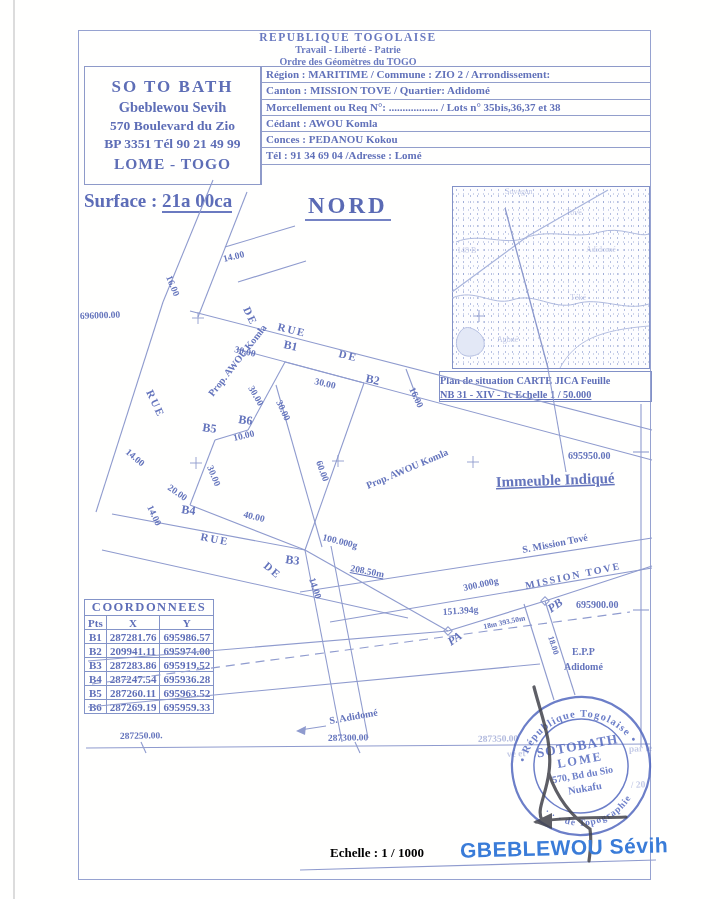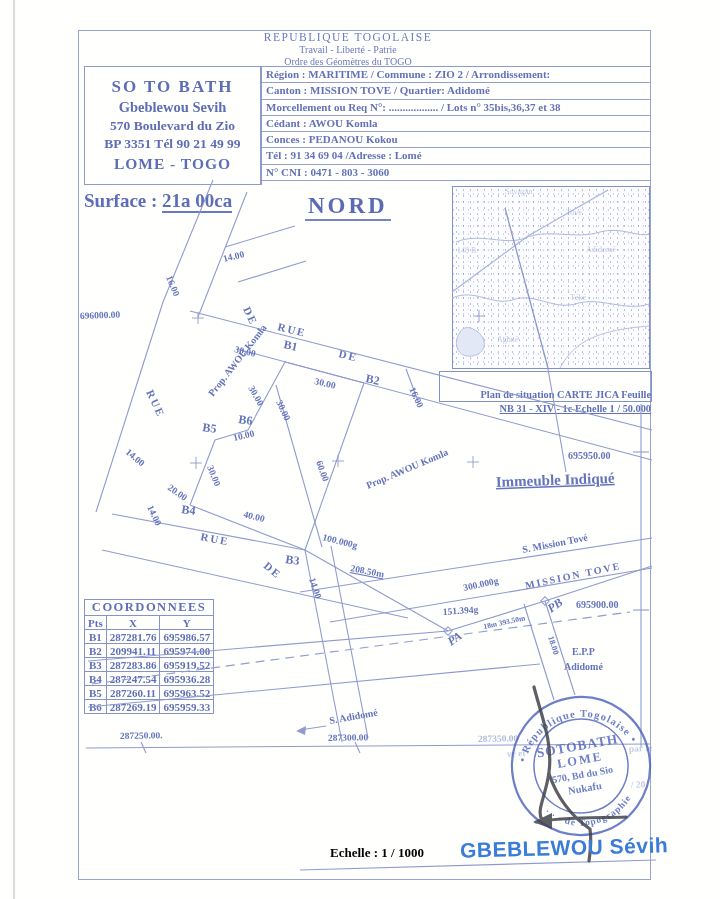--- a/index.html
+++ b/index.html
@@ -1,20 +1,20 @@
 <!DOCTYPE html>
 <html style="--ink: #6474bc; --line: #8f9bce;"><head>
 <meta charset="utf-8">
 <style>
   html,body{margin:0;padding:0;background:#fff;}
   .page{position:relative;width:720px;height:899px;background:#fffffe;overflow:hidden;
         font-family:"Liberation Serif",serif;}
   .scan-edge{position:absolute;left:13px;top:0;width:1.5px;height:899px;background:#dcdcdc;}
   .frame{position:absolute;left:78px;top:30px;width:573px;height:850px;border:1.8px solid #96a2d0;box-sizing:border-box;}
-  .hdr{position:absolute;left:233px;top:31px;width:230px;text-align:center;color:#6a7ac0;font-weight:normal;}
+  .hdr{position:absolute;left:233px;top:31px;width:230px;text-align:center;color:#6a7ac0;font-weight:bold;}
   .hdr .h1{font-size:11.5px;letter-spacing:1.5px;}
   .hdr .h2{font-size:10px;margin-top:1px;}
   .hdr .h3{font-size:10px;margin-top:1px;}
   .lhbox{position:absolute;left:84px;top:66px;width:177px;height:119px;border:1.8px solid #8e9ac9;
          box-sizing:border-box;text-align:center;color:#5e6eb6;font-weight:bold;padding-top:10px;}
   .lh1{font-size:17px;letter-spacing:2px;}
   .lh2{font-size:14.5px;margin-top:2px;}
   .lh3{font-size:13.5px;margin-top:2px;}
   .lh4{font-size:13.5px;margin-top:2px;}
   .lh5{font-size:15.5px;letter-spacing:1px;margin-top:3px;}
@@ -25,22 +25,22 @@
   .surface{position:absolute;left:84px;top:190px;font-size:19px;font-weight:bold;color:#5d6db8;}
   .surface .val{border-bottom:2px solid #6b7ac0;}
   .nord{position:absolute;left:305px;top:193px;font-size:23px;font-weight:bold;letter-spacing:3px;
         color:#5a6ab4;border-bottom:2.5px solid #7583c4;padding:0 3px;}
   .map{position:absolute;left:452px;top:186px;width:198px;height:183px;border:1.5px solid #8291c7;
        box-sizing:border-box;
        background-image:radial-gradient(circle, rgba(110,130,195,.5) .8px, transparent 1.1px),
                         radial-gradient(circle, rgba(110,130,195,.32) .7px, transparent 1px);
        background-size:7px 6px,5px 8px;background-position:0 0,3px 3px;background-color:#fdfdff;}
   .mapcap{position:absolute;left:439px;top:371px;width:213px;height:31px;border:1.5px solid #8291c7;
-          box-sizing:border-box;text-align:right;color:#5f6fb8;font-weight:bold;font-size:10.3px;
-          line-height:1.32;padding-top:16px;}
+          box-sizing:border-box;text-align:left;color:#5f6fb8;font-weight:bold;font-size:10.3px;
+          line-height:1.32;padding-top:2px;}
   .mapcap .c2{text-decoration:underline;}
   .ctable{position:absolute;left:84px;top:599px;border-collapse:collapse;color:#5f6fb8;font-weight:bold;
           font-size:11px;z-index:3;}
   .ctable td,.ctable th{border:1.3px solid #8494c8;padding:0 3px;height:13px;text-align:center;}
   .ctable .ttl{font-size:12.5px;letter-spacing:1.5px;}
   .echelle{position:absolute;left:330px;top:845px;font-size:13px;font-weight:bold;color:#000000;z-index:3;}
   .surveyor{position:absolute;left:460px;top:836px;font-size:21px;font-weight:bold;
             font-family:"Liberation Sans",sans-serif;color:#3a7cd8;transform:rotate(-1.5deg);
             letter-spacing:.5px;z-index:6;}
   #plan-svg{position:absolute;left:0;top:0;z-index:5;pointer-events:none;}
@@ -74,21 +74,20 @@
     <div class="lh5">LOME - TOGO</div>
   </div>
 
   <div class="infobox" id="infobox">
       <div class="irow">Région : MARITIME / Commune : ZIO 2  / Arrondissement:</div>
       <div class="irow">Canton : MISSION TOVE  /  Quartier: Adidomé</div>
       <div class="irow">Morcellement ou Req N°: .................. / Lots  n° 35bis,36,37 et 38</div>
       <div class="irow">Cédant : AWOU  Komla</div>
       <div class="irow">Conces : PEDANOU  Kokou</div>
       <div class="irow">Tél : 91  34  69  04    /Adresse : Lomé</div>
-      <div class="irow">N° CNI : 0471 - 803 - 3060</div>
     </div>
 
   <div class="surface">
     <span>Surface : </span><span class="val">21a 00ca</span>
   </div>
   <div class="nord">NORD</div>
 
   <div class="map"></div>
   <div class="mapcap">
     <div class="c1">Plan de situation CARTE JICA Feuille</div>

